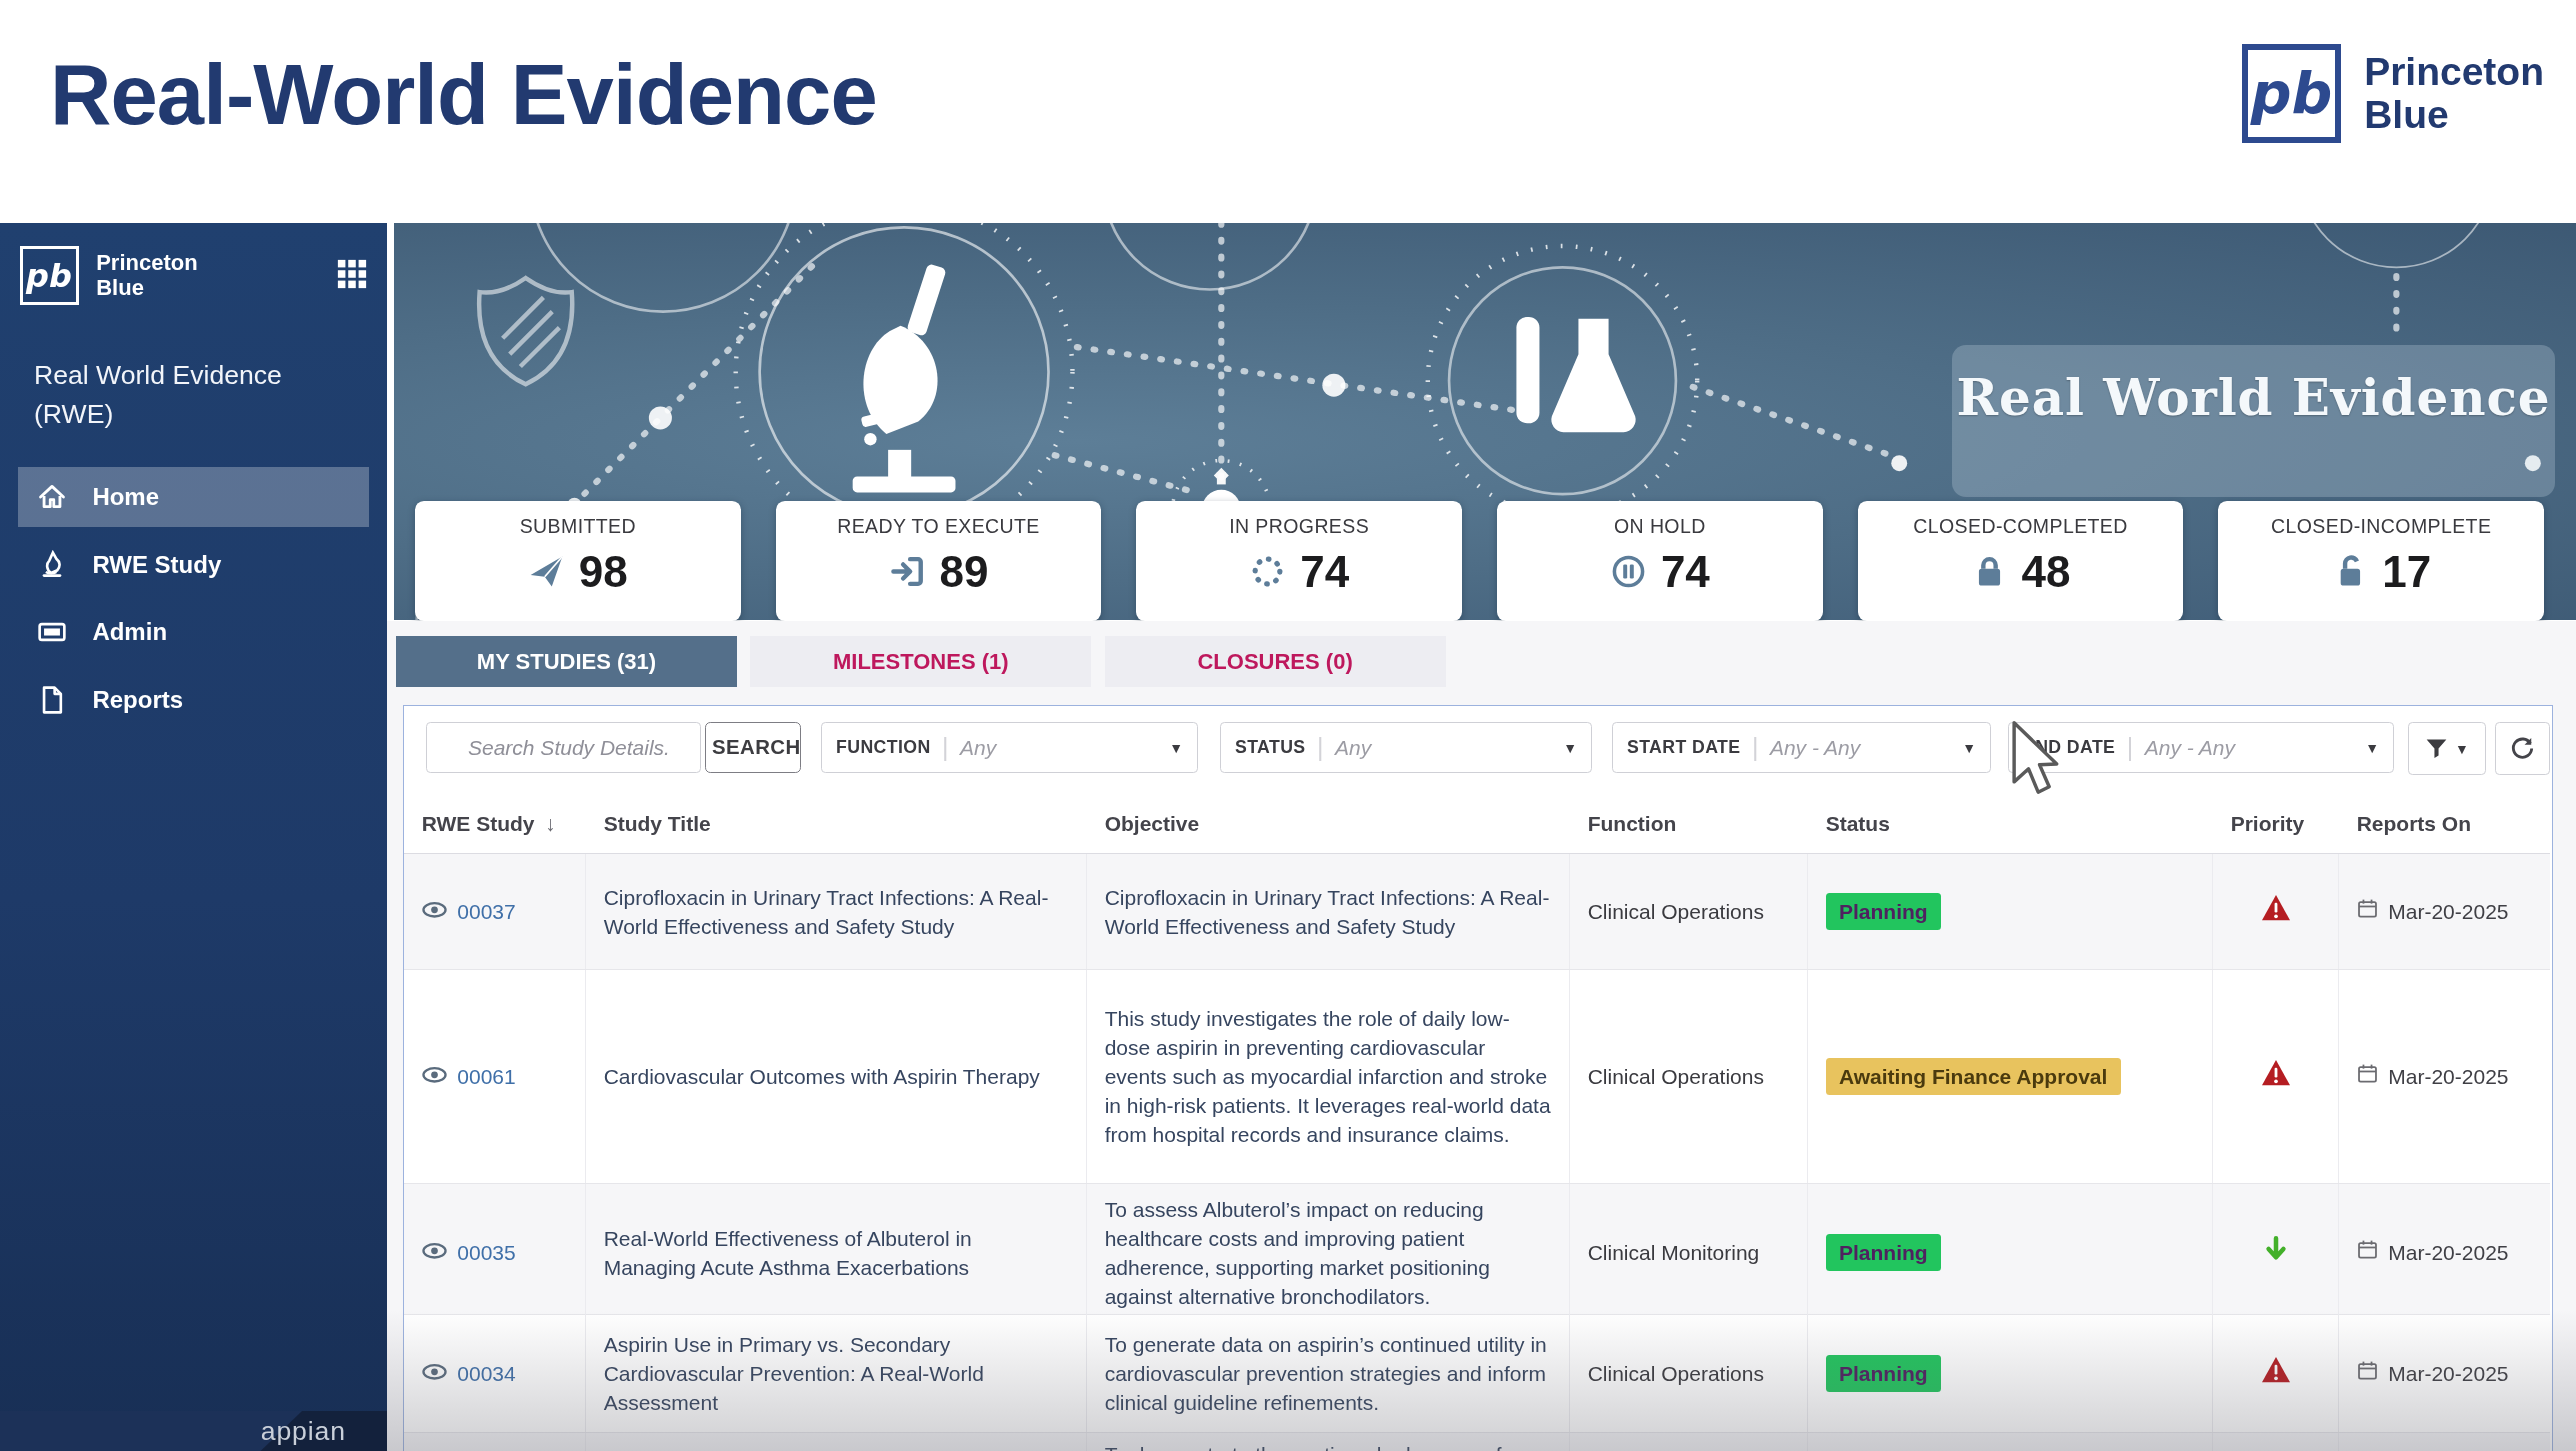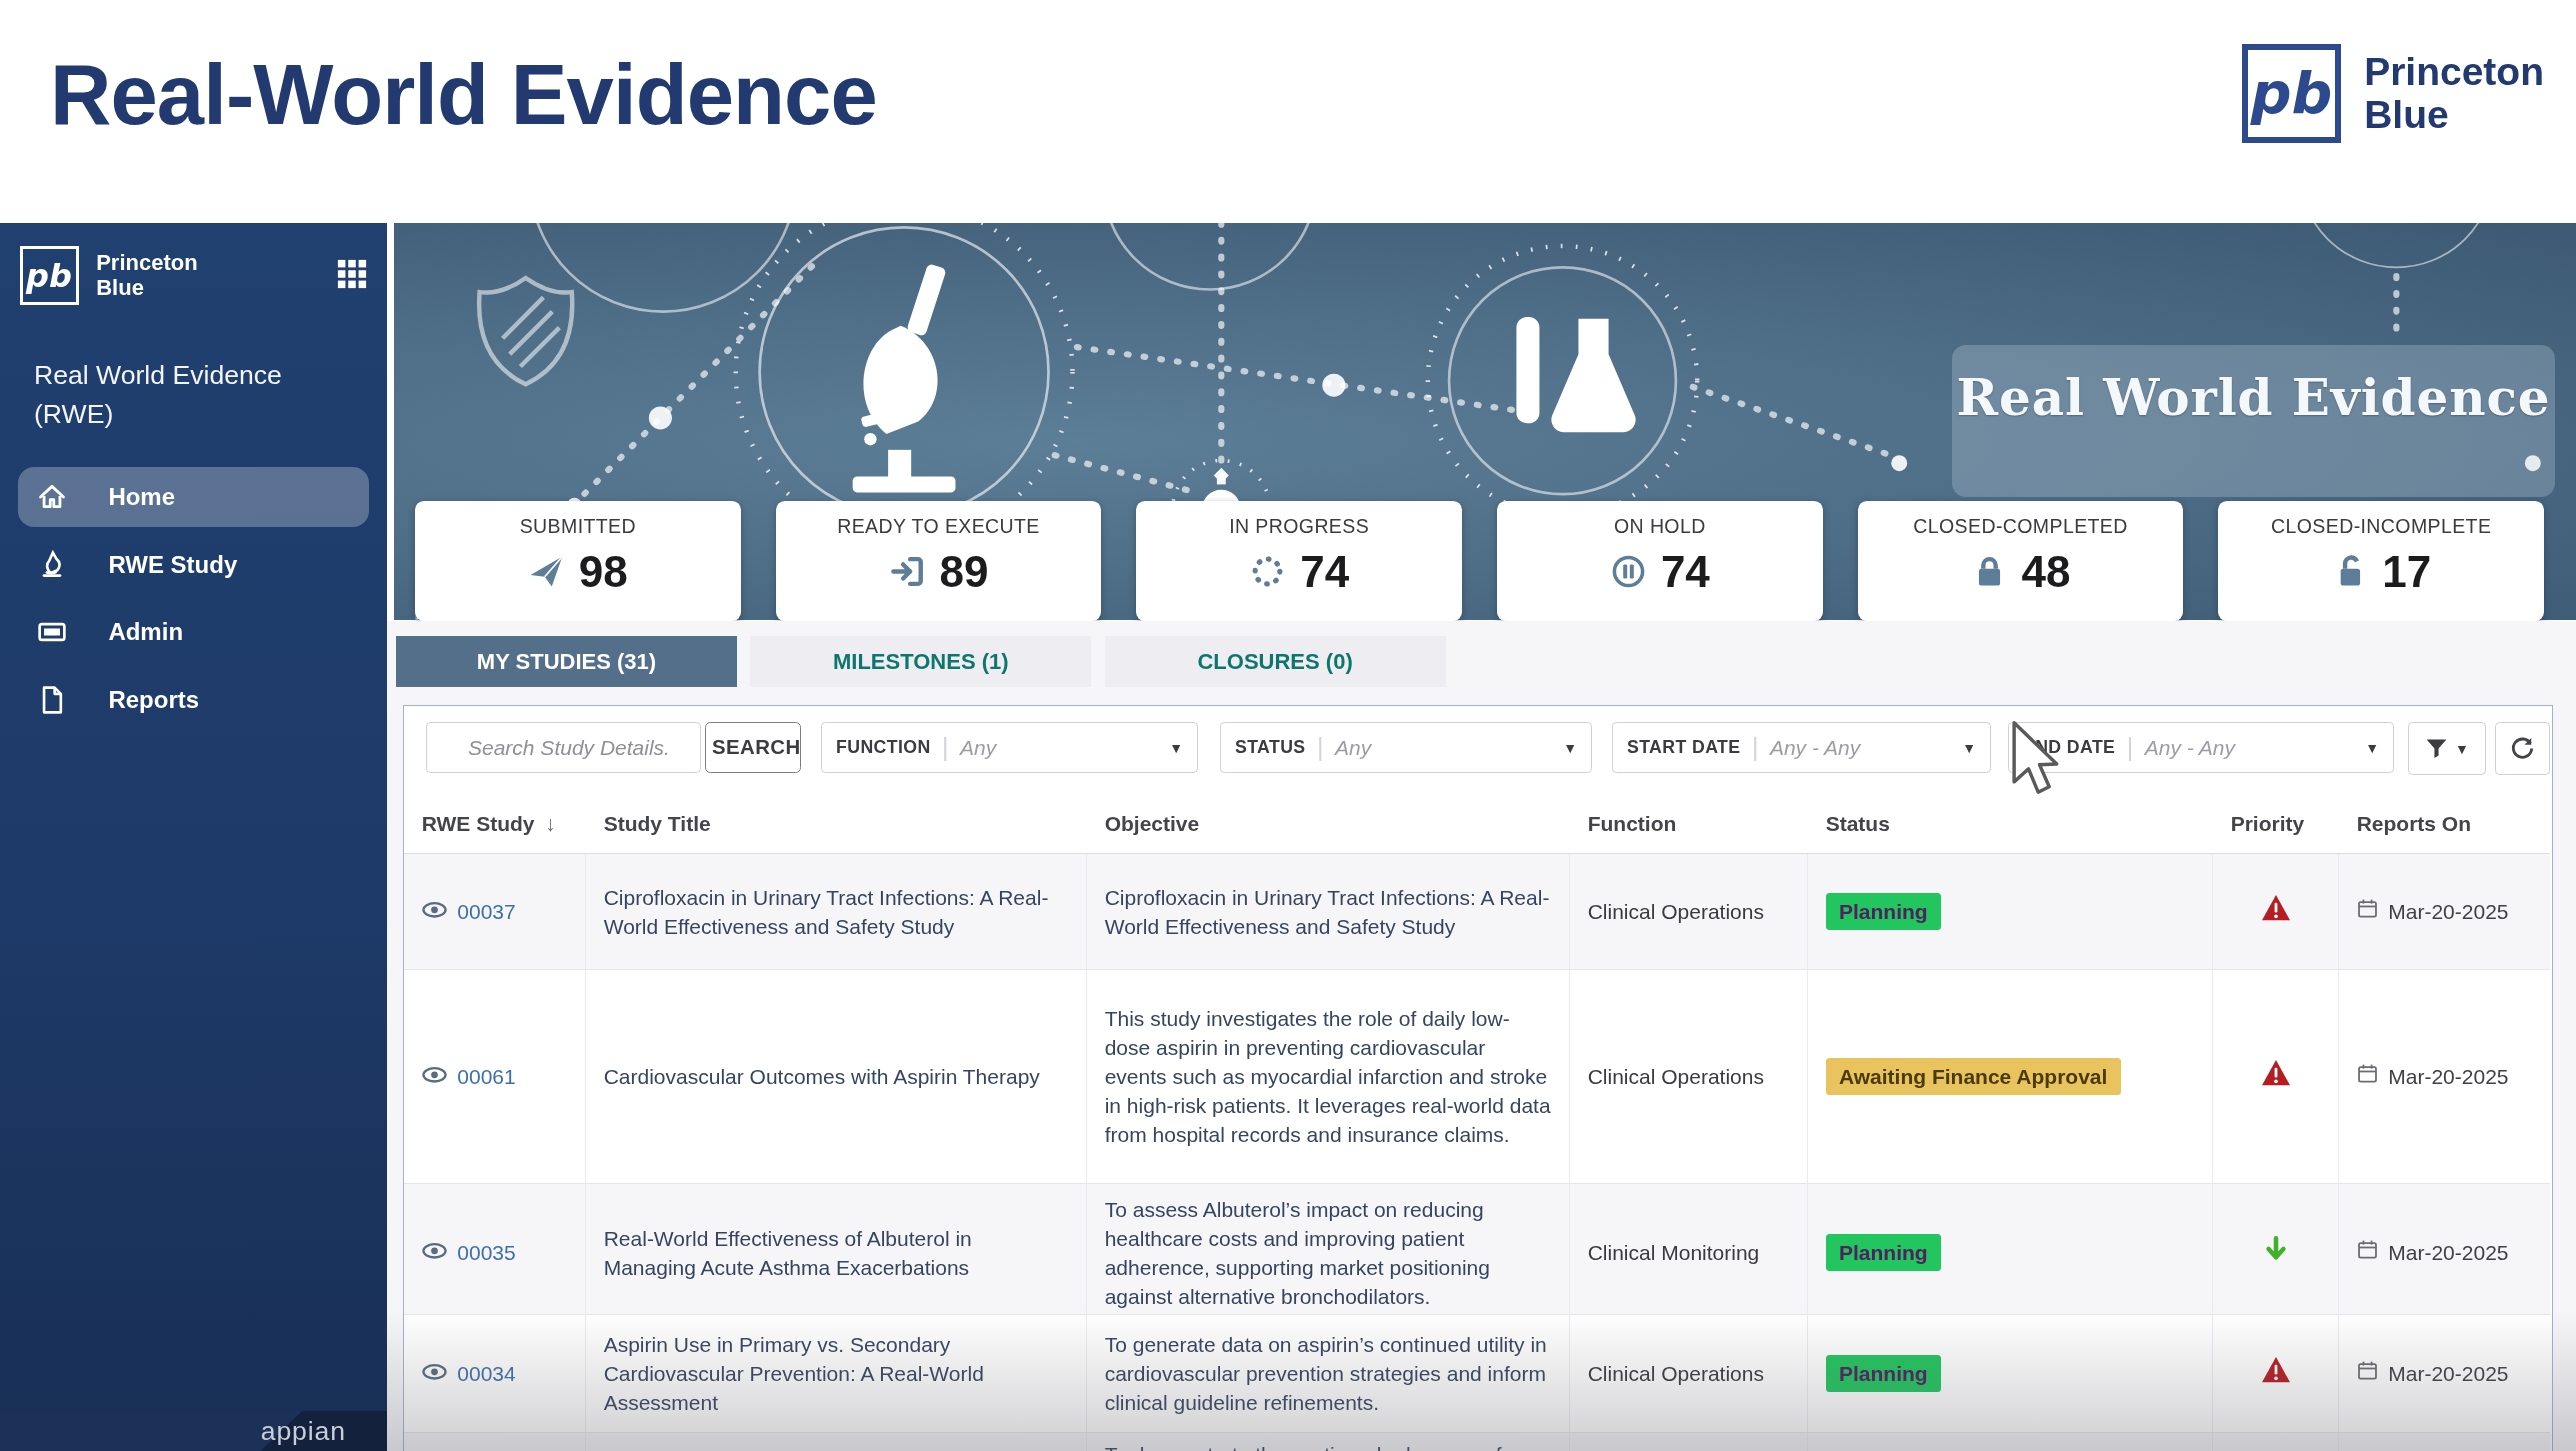--- a/index.html
+++ b/index.html
@@ -21,22 +21,22 @@
   .sidebar{position:absolute;left:0;top:223px;width:387px;height:1229px;
            background:linear-gradient(180deg,#20406f 0%,#1e3a68 55%,#182f55 100%);color:#fff;}
   .side-brand{display:flex;align-items:center;gap:17.7px;padding:23px 19.5px 0 19.5px;}
   .pb-box-sm{width:59px;height:59px;border:3.5px solid #ffffff;display:flex;align-items:center;
              justify-content:center;box-sizing:border-box;flex:0 0 auto;}
   .pb-box-sm span{font-family:"DejaVu Sans",sans-serif;font-style:italic;font-weight:700;
                   font-size:32px;color:#ffffff;line-height:1;}
   .side-brand-name{font-size:22px;font-weight:700;line-height:1.1;flex:1;}
   .grid-btn{margin-left:auto;cursor:pointer;flex:0 0 auto;}
   .app-title{padding:51px 32px 26.6px 34px;font-size:26.6px;line-height:1.45;color:#f2f5fa;}
-  .nav-item{display:flex;align-items:center;gap:39px;margin:7px 17.7px;padding:13.3px 17.7px;
-            border-radius:16px;font-size:24px;font-weight:700;color:#ffffff;cursor:pointer;}
+  .nav-item{display:flex;align-items:center;gap:23px;margin:7px 17.7px;padding:13.3px 17.7px;
+            border-radius:0;font-size:24px;font-weight:700;color:#ffffff;cursor:pointer;}
   .nav-item.active{background:rgba(255,255,255,0.27);}
   .nav-ico{width:34px;height:34px;display:flex;align-items:center;justify-content:center;}
   .nav-ico svg{width:30px;height:30px;}
   .side-user{position:absolute;left:0;bottom:51px;width:387px;display:flex;align-items:center;
              gap:21px;padding:12.4px 0 12.4px 23px;box-sizing:border-box;}
   .avatar{width:60px;height:60px;border-radius:50%;overflow:hidden;flex:0 0 auto;background:#cfd6dd;}
   .user-name{font-size:23px;font-weight:700;color:#f2f5fa;flex:1;}
   .collapse-btn{width:51px;height:55px;margin-right:0;border-radius:7px 0 0 7px;
                 background:rgba(255,255,255,0.13);display:flex;align-items:center;
                 justify-content:center;font-size:30px;color:#e8edf4;cursor:pointer;}
@@ -58,21 +58,21 @@
              box-shadow:0 2.7px 7px rgba(15,35,55,0.35);text-align:center;cursor:pointer;}
   .stat-label{margin-top:14px;font-size:19.5px;color:#3a3a3f;letter-spacing:0.4px;}
   .stat-line{display:flex;align-items:center;justify-content:center;gap:14px;margin-top:8.9px;}
   .stat-ico svg{width:37px;height:37px;display:block;}
   .stat-value{font-size:44px;font-weight:700;color:#1c1c1e;}
 
   
   .content-bg{position:absolute;left:387px;top:621px;width:2189px;height:831px;background:#f6f6f8;}
   .tabs{position:absolute;left:396px;top:636px;display:flex;gap:13.3px;}
   .tab{width:341px;height:51px;display:flex;align-items:center;justify-content:center;
-       font-size:22px;font-weight:700;color:#0f766e;background:#ededf2;cursor:pointer;}
+       font-size:22px;font-weight:700;color:#be185d;background:#ededf2;cursor:pointer;}
   .tab.active{background:#546f8a;color:#ffffff;}
 
   .panel{position:absolute;left:403px;top:705px;width:2150px;height:747px;background:#ffffff;
          border:1.8px solid #9cb2de;box-sizing:border-box;overflow:hidden;}
 
   
   .filterbar{position:absolute;left:0;top:0;width:100%;height:87px;}
   .search-input{position:absolute;left:22px;top:16px;width:275px;height:51px;box-sizing:border-box;
       border:0.9px solid #cfd0d6;border-radius:4.4px;padding:0 16px 0 41px;font-size:21px;
       color:#3a3a3f;font-family:"Liberation Sans",sans-serif;outline:none;}

